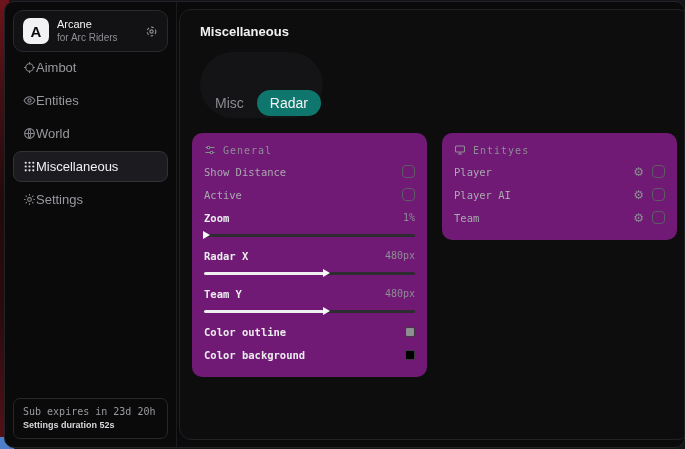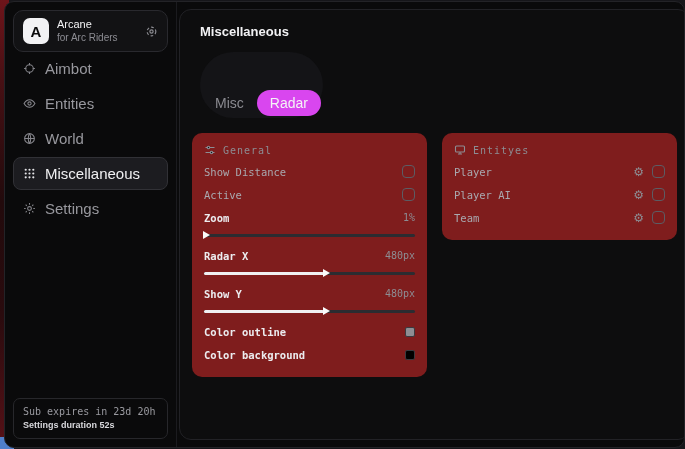--- a/index.html
+++ b/index.html
@@ -22,43 +22,43 @@
   .avatar { width:26px; height:26px; border-radius:7px; background:#f2f2f4; color:#0a0a0b;
     font-weight:bold; font-size:15px; display:flex; align-items:center; justify-content:center; }
   .brand-text { flex:1; line-height:1.25; }
   .brand-title { color:#f2f2f4; font-size:11px; font-weight:normal; }
   .brand-sub { color:#8d8d93; font-size:10px; }
   .brand-ico { color:#8d8d93; display:flex; }
 
   .category { color:#77777d; font-size:10px; margin:13px 6px 6px 6px; }
 
   .nav { display:flex; flex-direction:column; gap:2px; }
-  .nav-item { display:flex; align-items:center; gap:9px; padding:7px 9px;
-    color:#98989e; font-size:15px; border-radius:8px; border:1px solid transparent; cursor:default; }
+  .nav-item { display:flex; align-items:center; padding:7px 9px;
+    color:#98989e; font-size:13px; border-radius:8px; border:1px solid transparent; cursor:default; }
   .nav-item .ni { display:flex; color:#85858b; }
   .nav-item.active { background:#1c1c20; border-color:#313136; color:#f0f0f2; }
   .nav-item.active .ni { color:#e6e6e9; }
 
   .side-spacer { flex:1; }
   .session-card { border:1px solid #27272b; border-radius:7px; padding:7px 9px 8px 9px; }
   .session-l1 { color:#9a9aa0; font-size:10px; font-family:"DejaVu Sans Mono", monospace; }
   .session-l2 { color:#d8d8dc; font-size:9px; font-weight:bold; margin-top:3px; }
 
   
   .main-wrap { flex:1; padding:7px 12px 7px 2px; display:flex; }
   .main { flex:1; background:#0d0d0e; border:1px solid #222226; border-radius:12px;
     padding:14px 12px; overflow:hidden; }
   .page-title { color:#f2f2f4; font-size:13px; font-weight:bold; margin-left:8px; }
 
   .tabs { display:inline-flex; background:#141417; border-radius:999px; padding:2px; margin:13px 0 0 8px; }
   .tab { font-size:14px; color:#8a8a90; padding:5px 13px; border-radius:999px; cursor:default;margin-top:36px; }
-  .tab.active { background:#d946ef; color:#f4f4f6; }
+  .tab.active { background:#0f766e; color:#f4f4f6; }
 
   .cards { display:flex; align-items:flex-start; gap:15px; margin-top:15px; }
-  .card { width:235px; background:#7f1d1d; border-radius:10px; padding:11px 12px; }
+  .card { width:235px; background:#701a75; border-radius:10px; padding:11px 12px; }
   .card-head { display:flex; align-items:center; gap:7px; color:#8d8d93;
     font-family:"DejaVu Sans Mono", monospace; font-size:10px; letter-spacing:1px; margin-bottom:4px; }
   .card-head .ci { display:flex; color:#8d8d93; }
 
   .row { display:flex; align-items:center; justify-content:space-between; min-height:23px; }
   .lbl { font-family:"DejaVu Sans Mono", monospace; font-size:10.5px; color:#a9a9af; }
   .lbl.bright { color:#ececef; font-weight:bold; }
   .val { font-family:"DejaVu Sans Mono", monospace; font-size:10px; color:#8d8d93; }
 
   .checkbox { width:13px; height:13px; border:1.5px solid #5c5c63; border-radius:4px; background:transparent; }
@@ -216,21 +216,21 @@
           </div>
           <div class="slider">
             <div class="track">
                 <div class="fill" style="width: 57%;">
                   <div class="thumb"></div>
                 </div>
               </div>
           </div>
 
           <div class="row">
-            <span class="lbl bright">Show Y</span>
+            <span class="lbl bright">Team Y</span>
             <span class="val">480px</span>
           </div>
           <div class="slider">
             <div class="track">
                 <div class="fill" style="width: 57%;">
                   <div class="thumb"></div>
                 </div>
               </div>
           </div>
 

